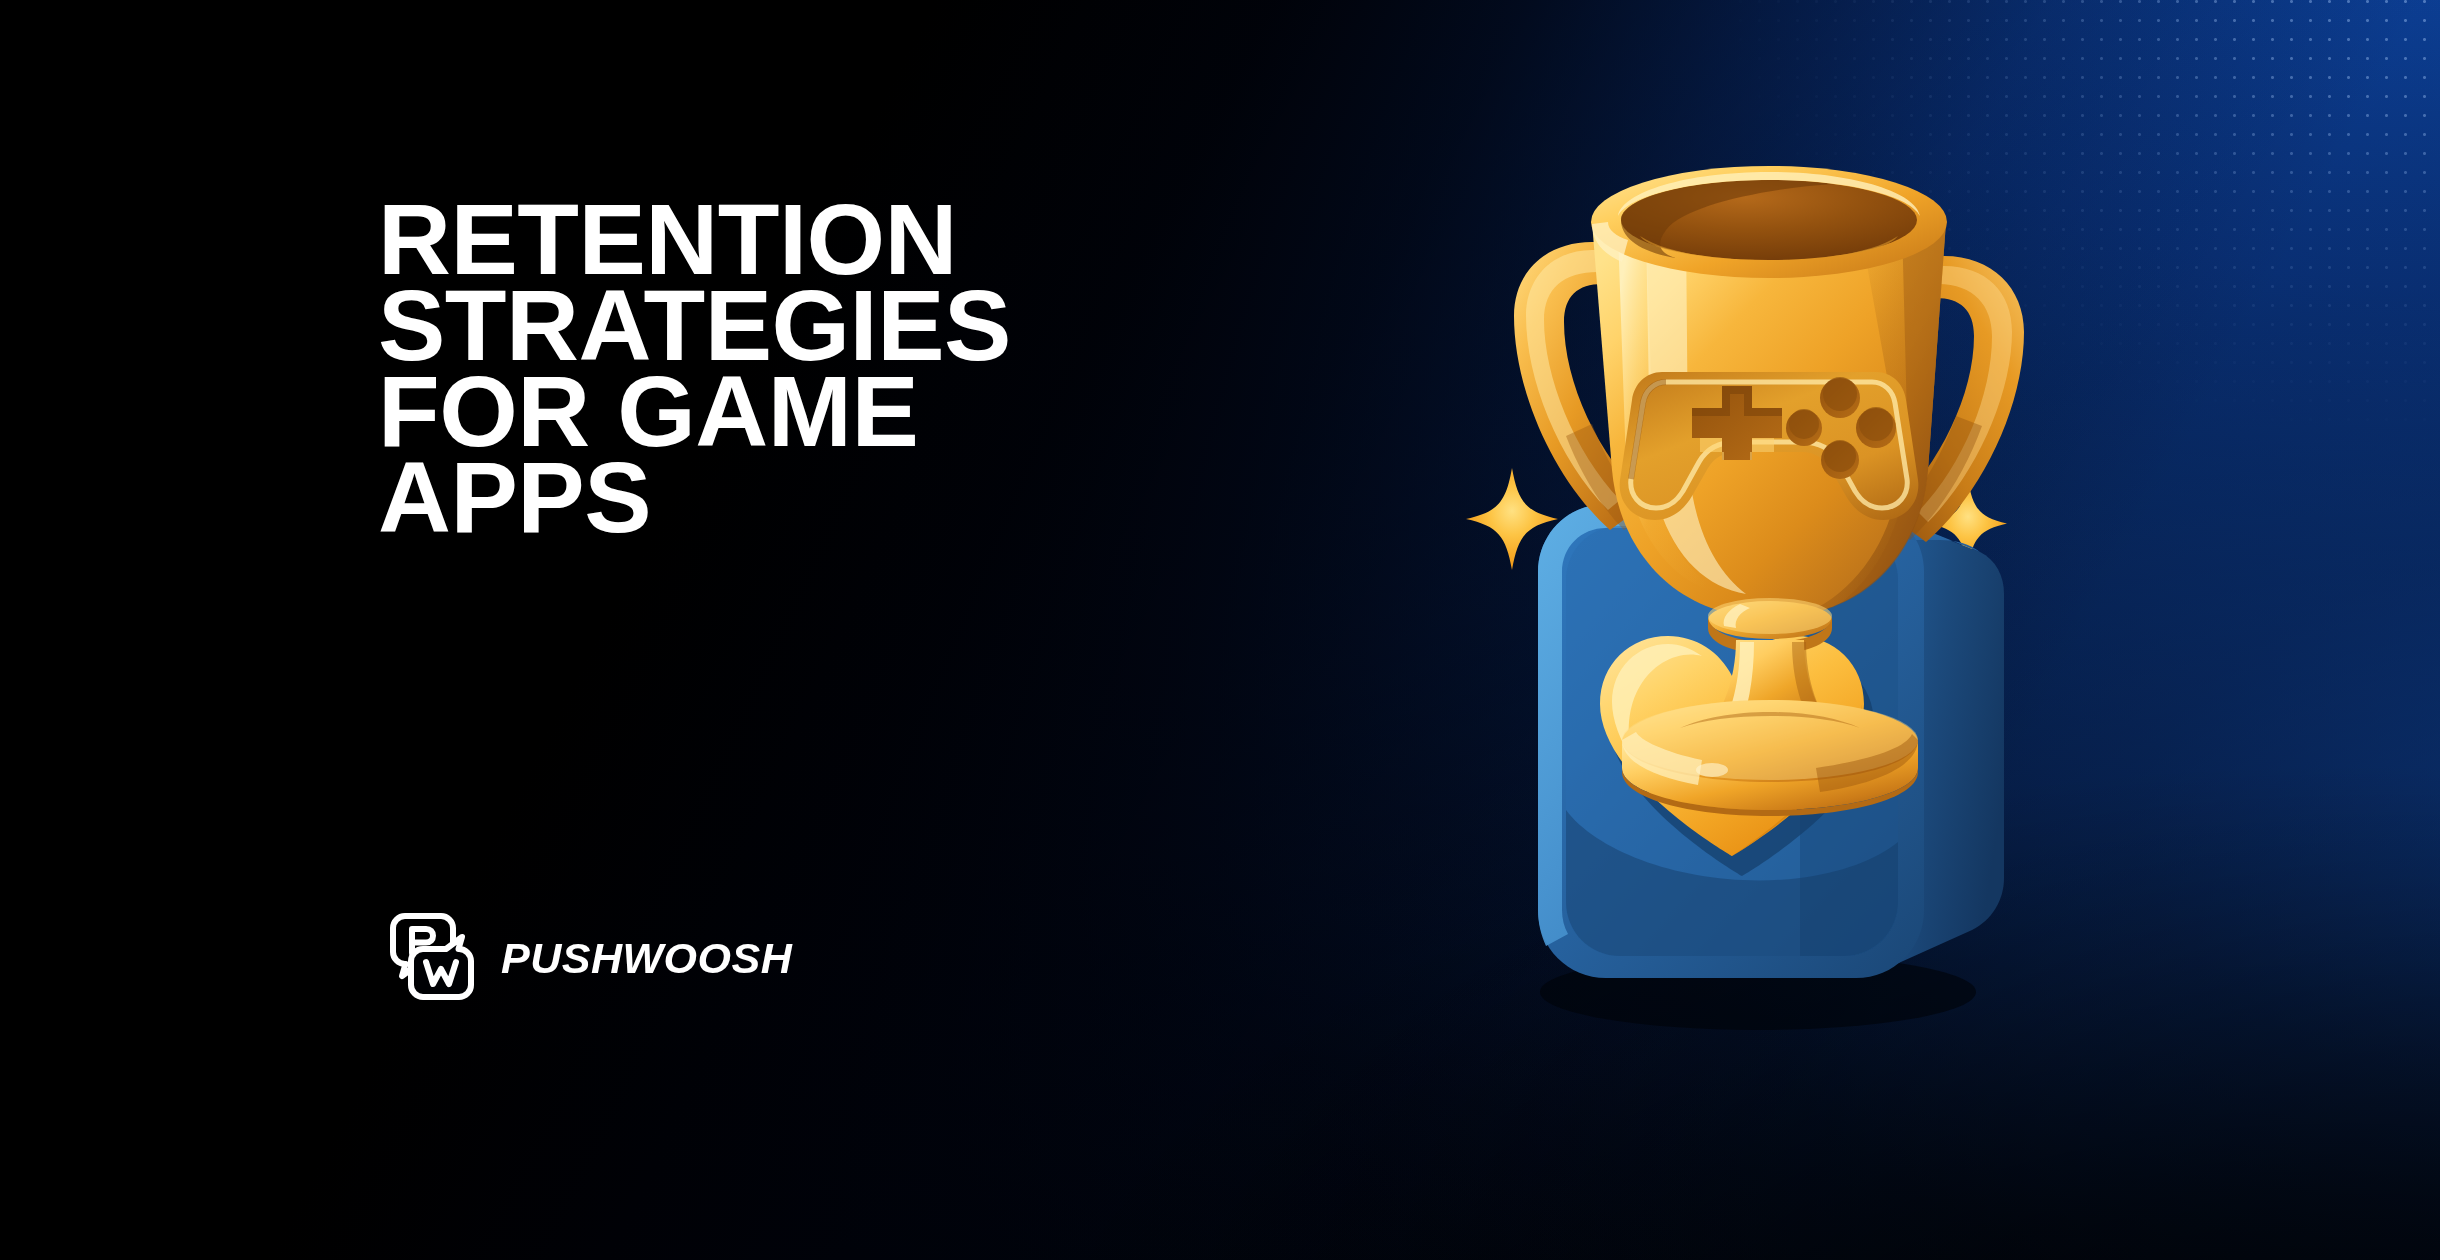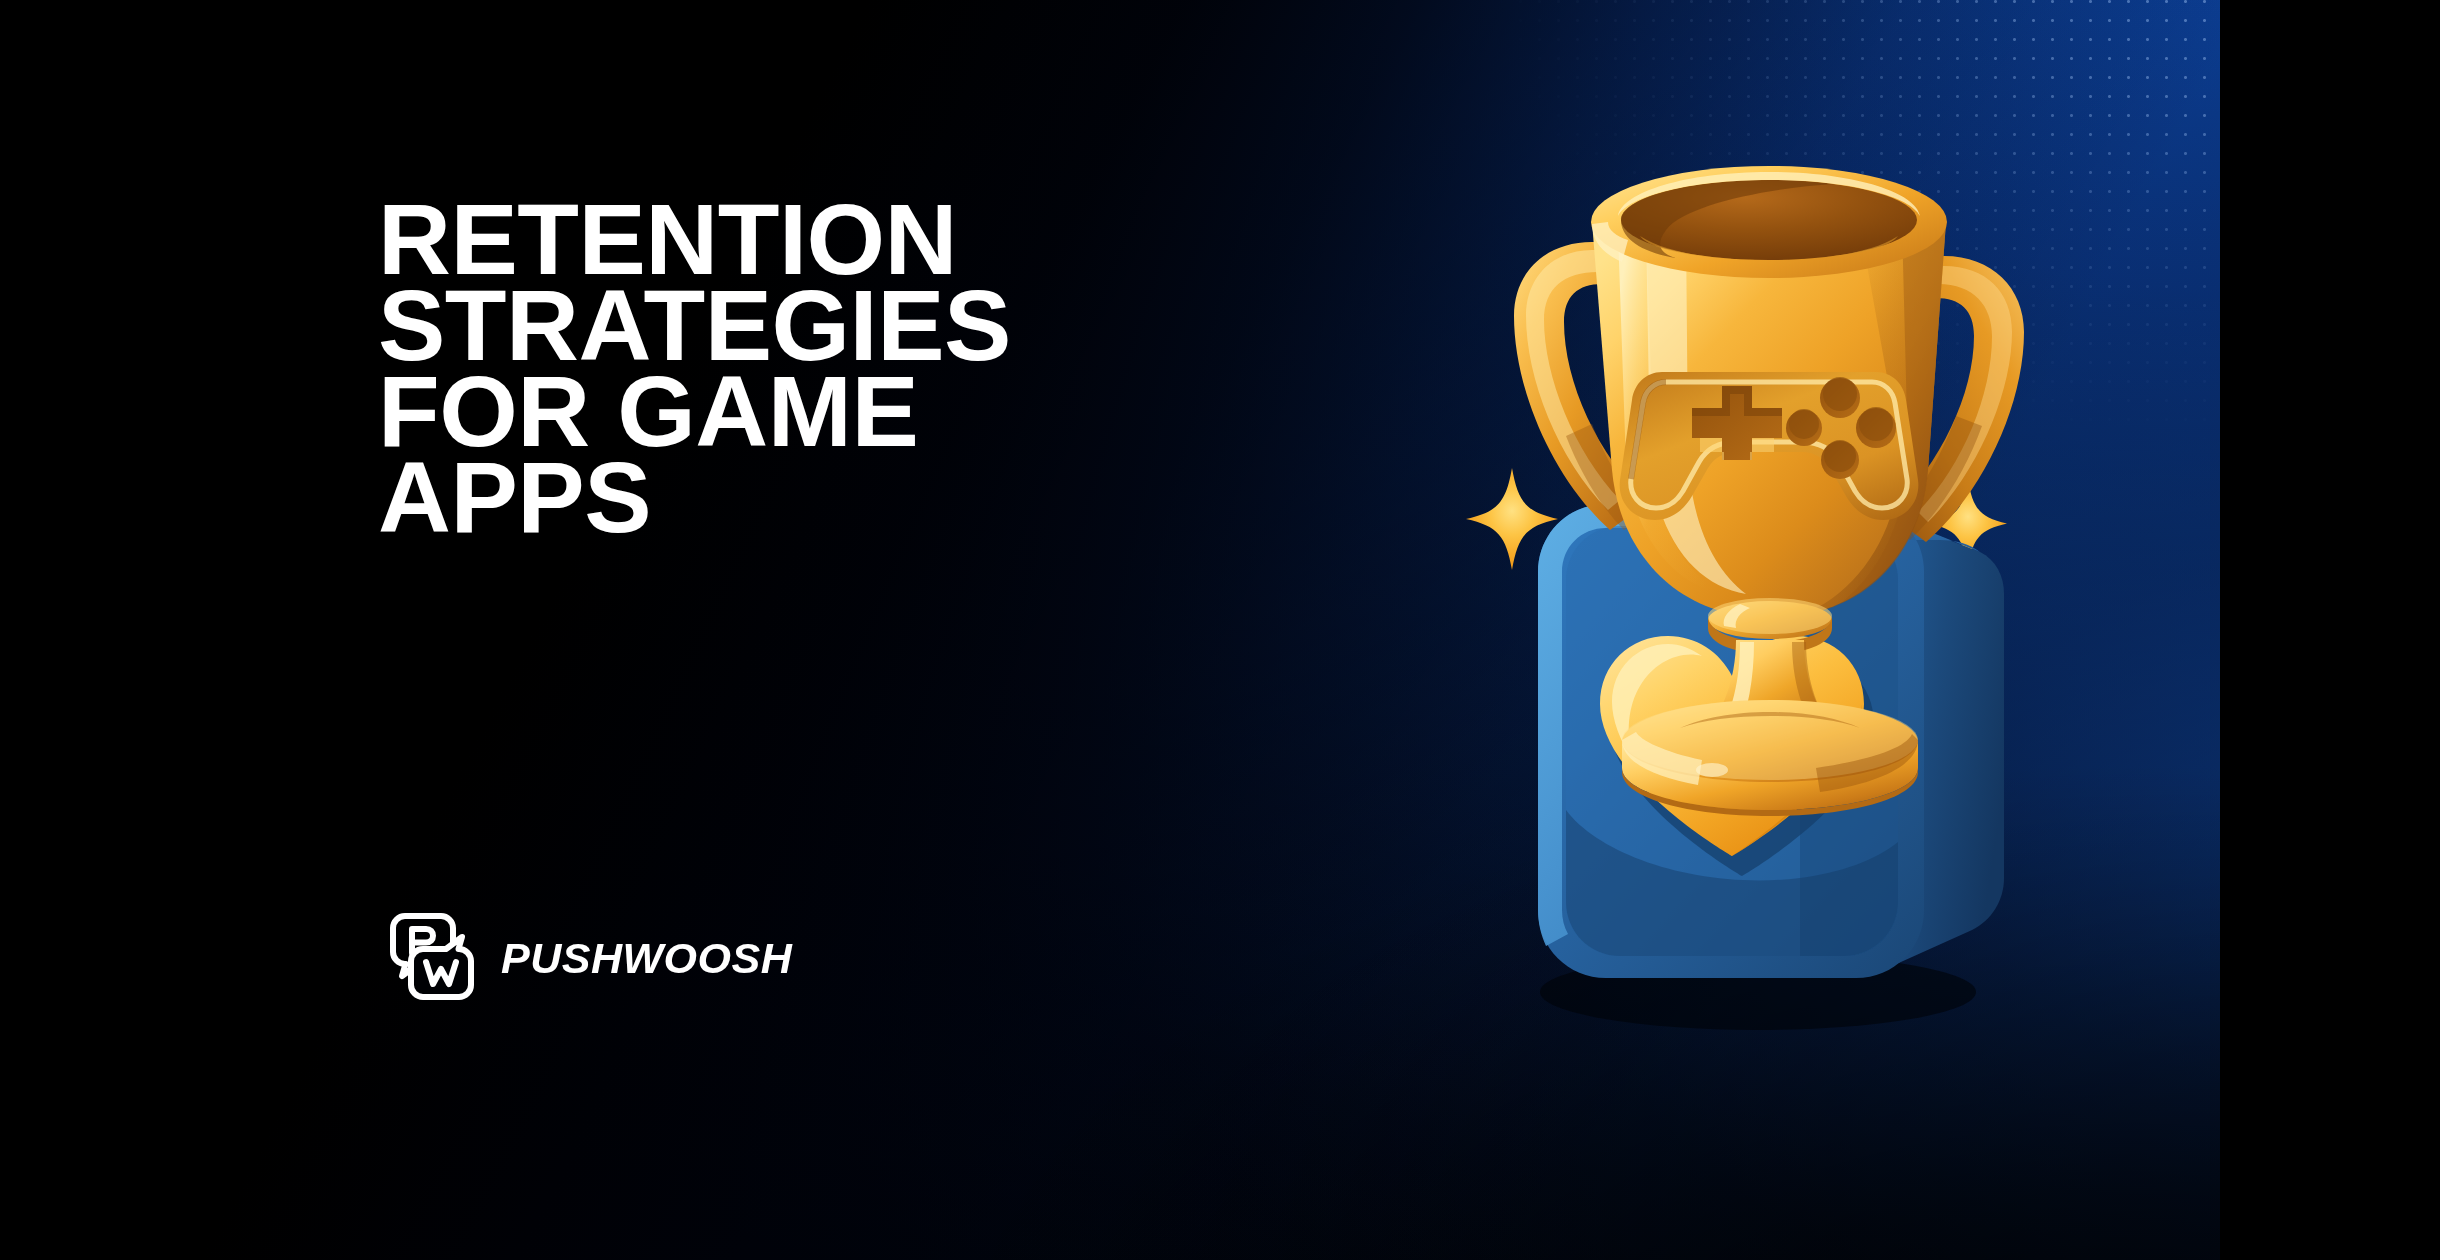--- a/index.html
+++ b/index.html
@@ -5,21 +5,21 @@
   * { margin:0; padding:0; box-sizing:border-box; }
   html,body {
     width:2440px; height:1260px;
     background:#000;
     font-family:"Liberation Sans", sans-serif;
     overflow:hidden;
   }
 
   #banner {
     position:relative;
-    width:2220px; height:1260px;
+    width:2440px; height:1260px;
     overflow:hidden;
     background:#d946ef;
   }
 
   
   .bg-base {
     position:absolute; inset:0;
     background:#000104;
   }
   

